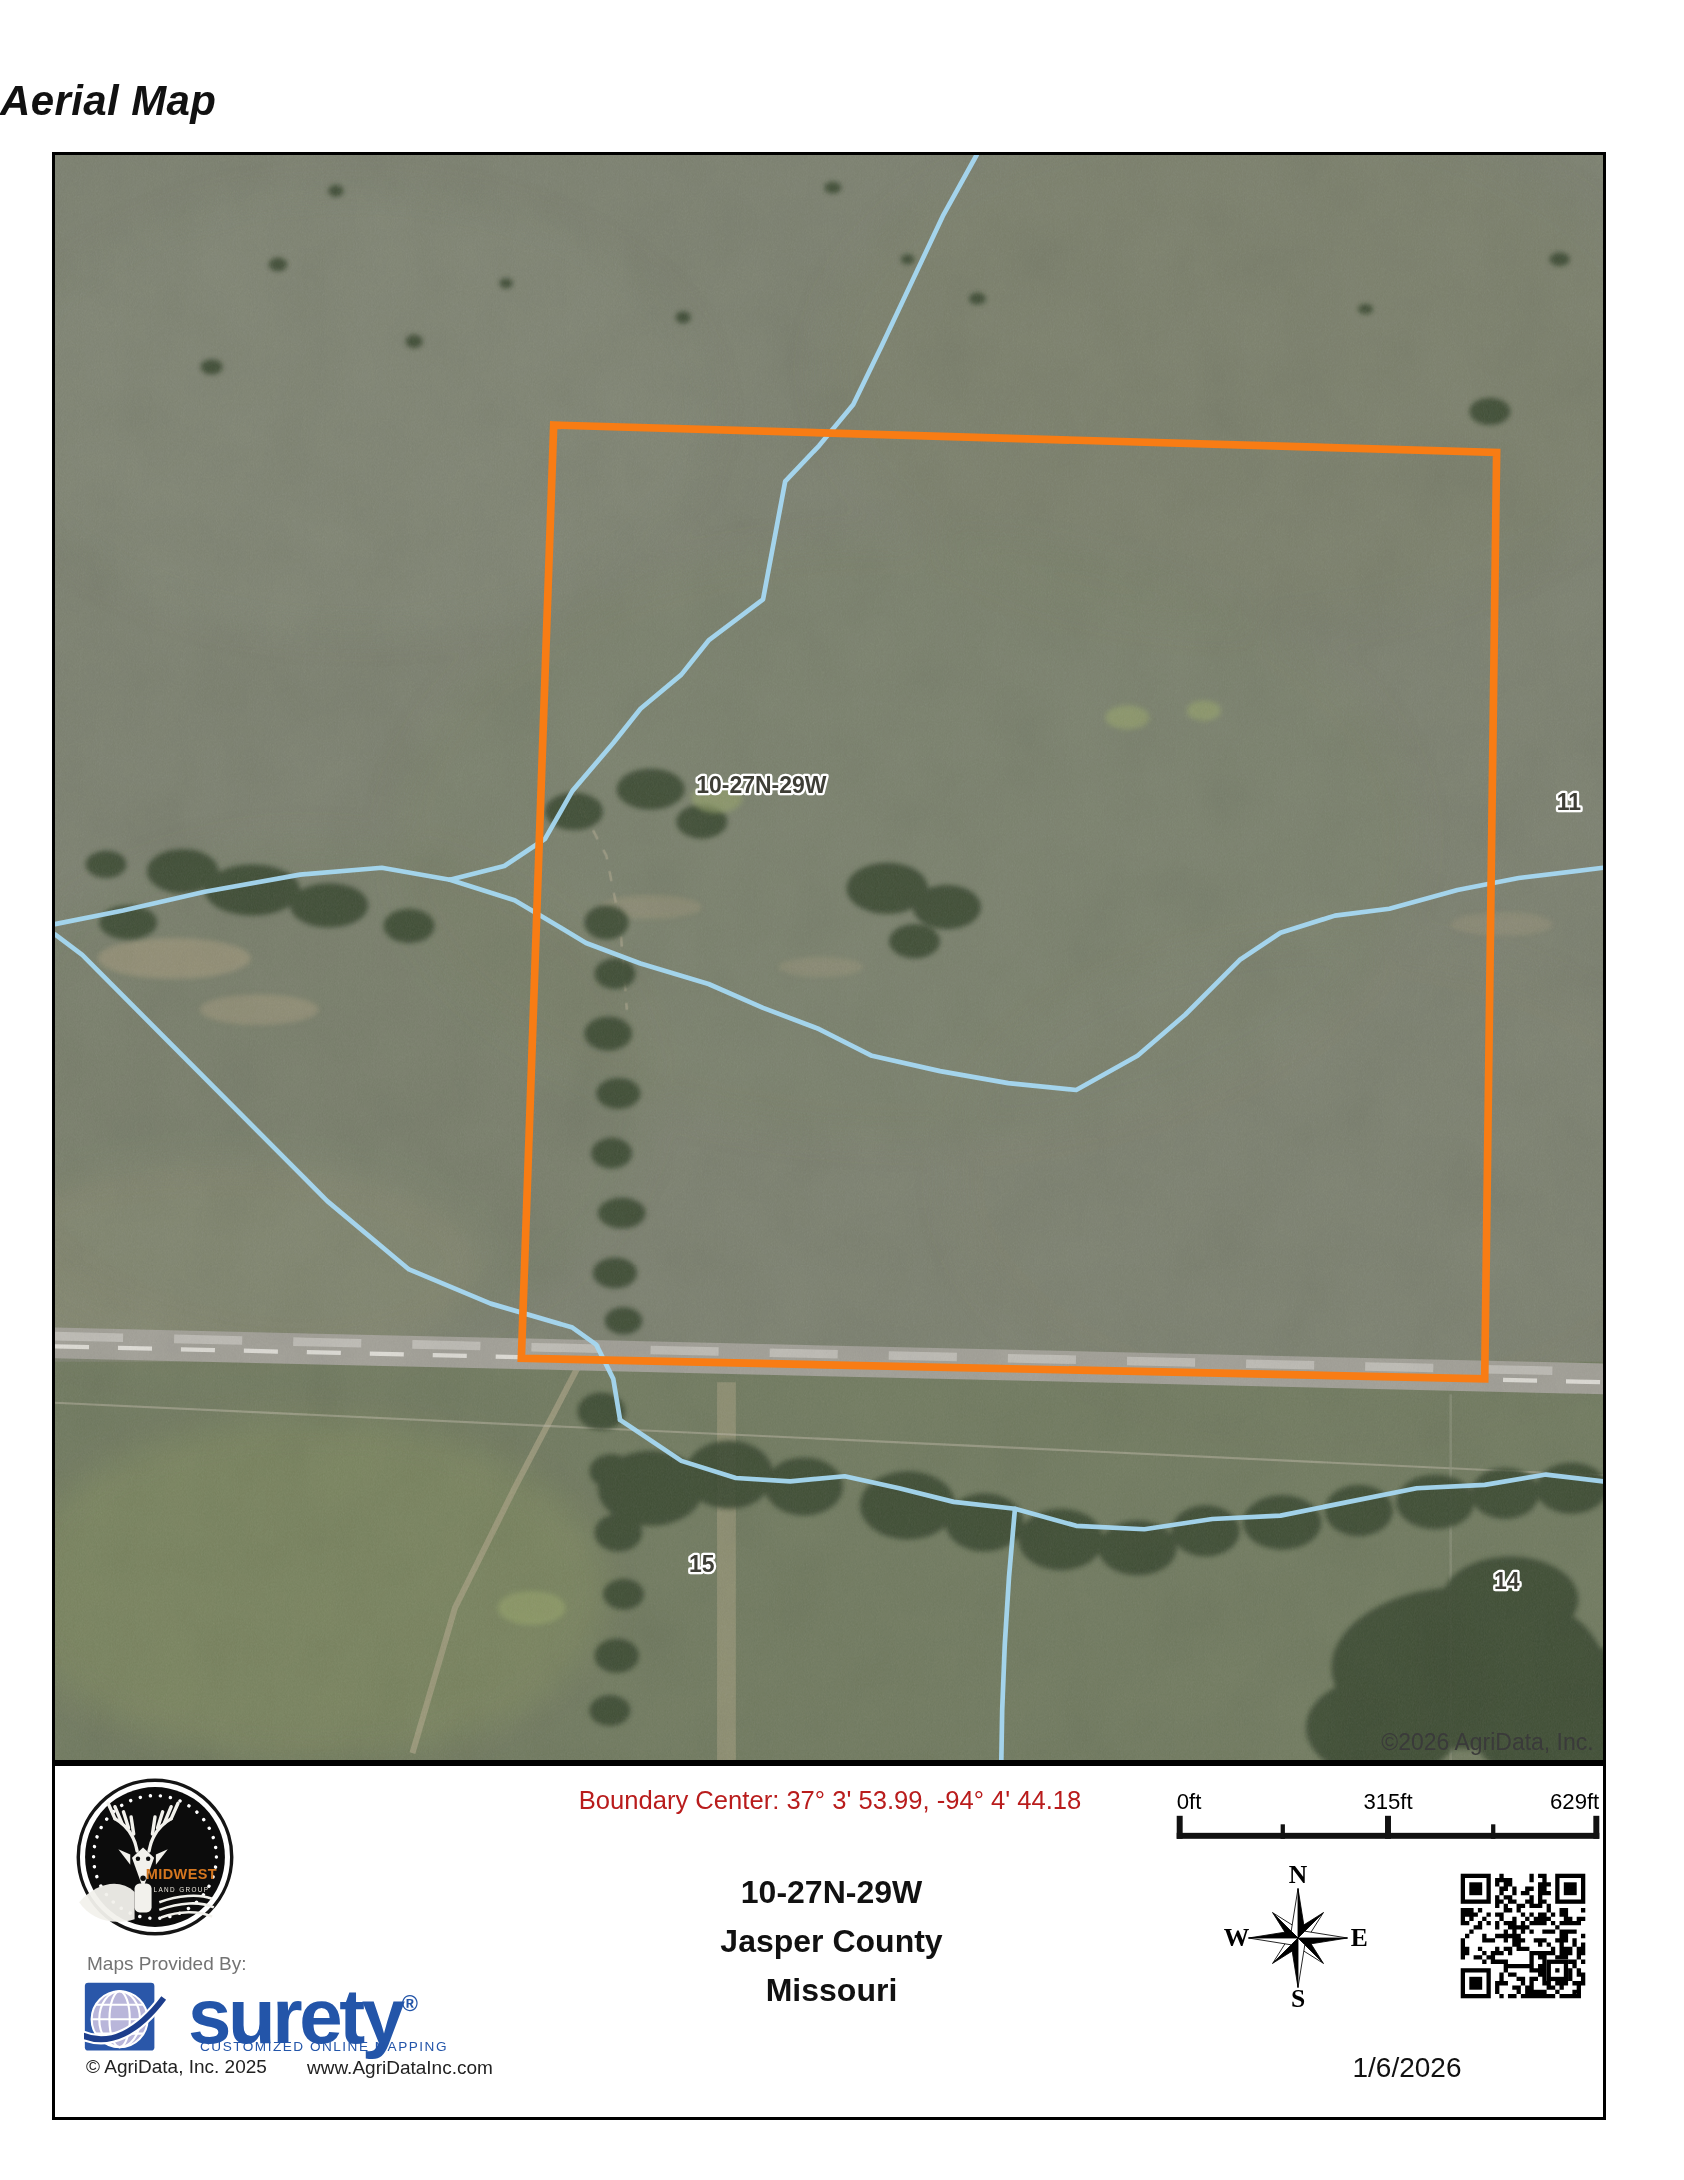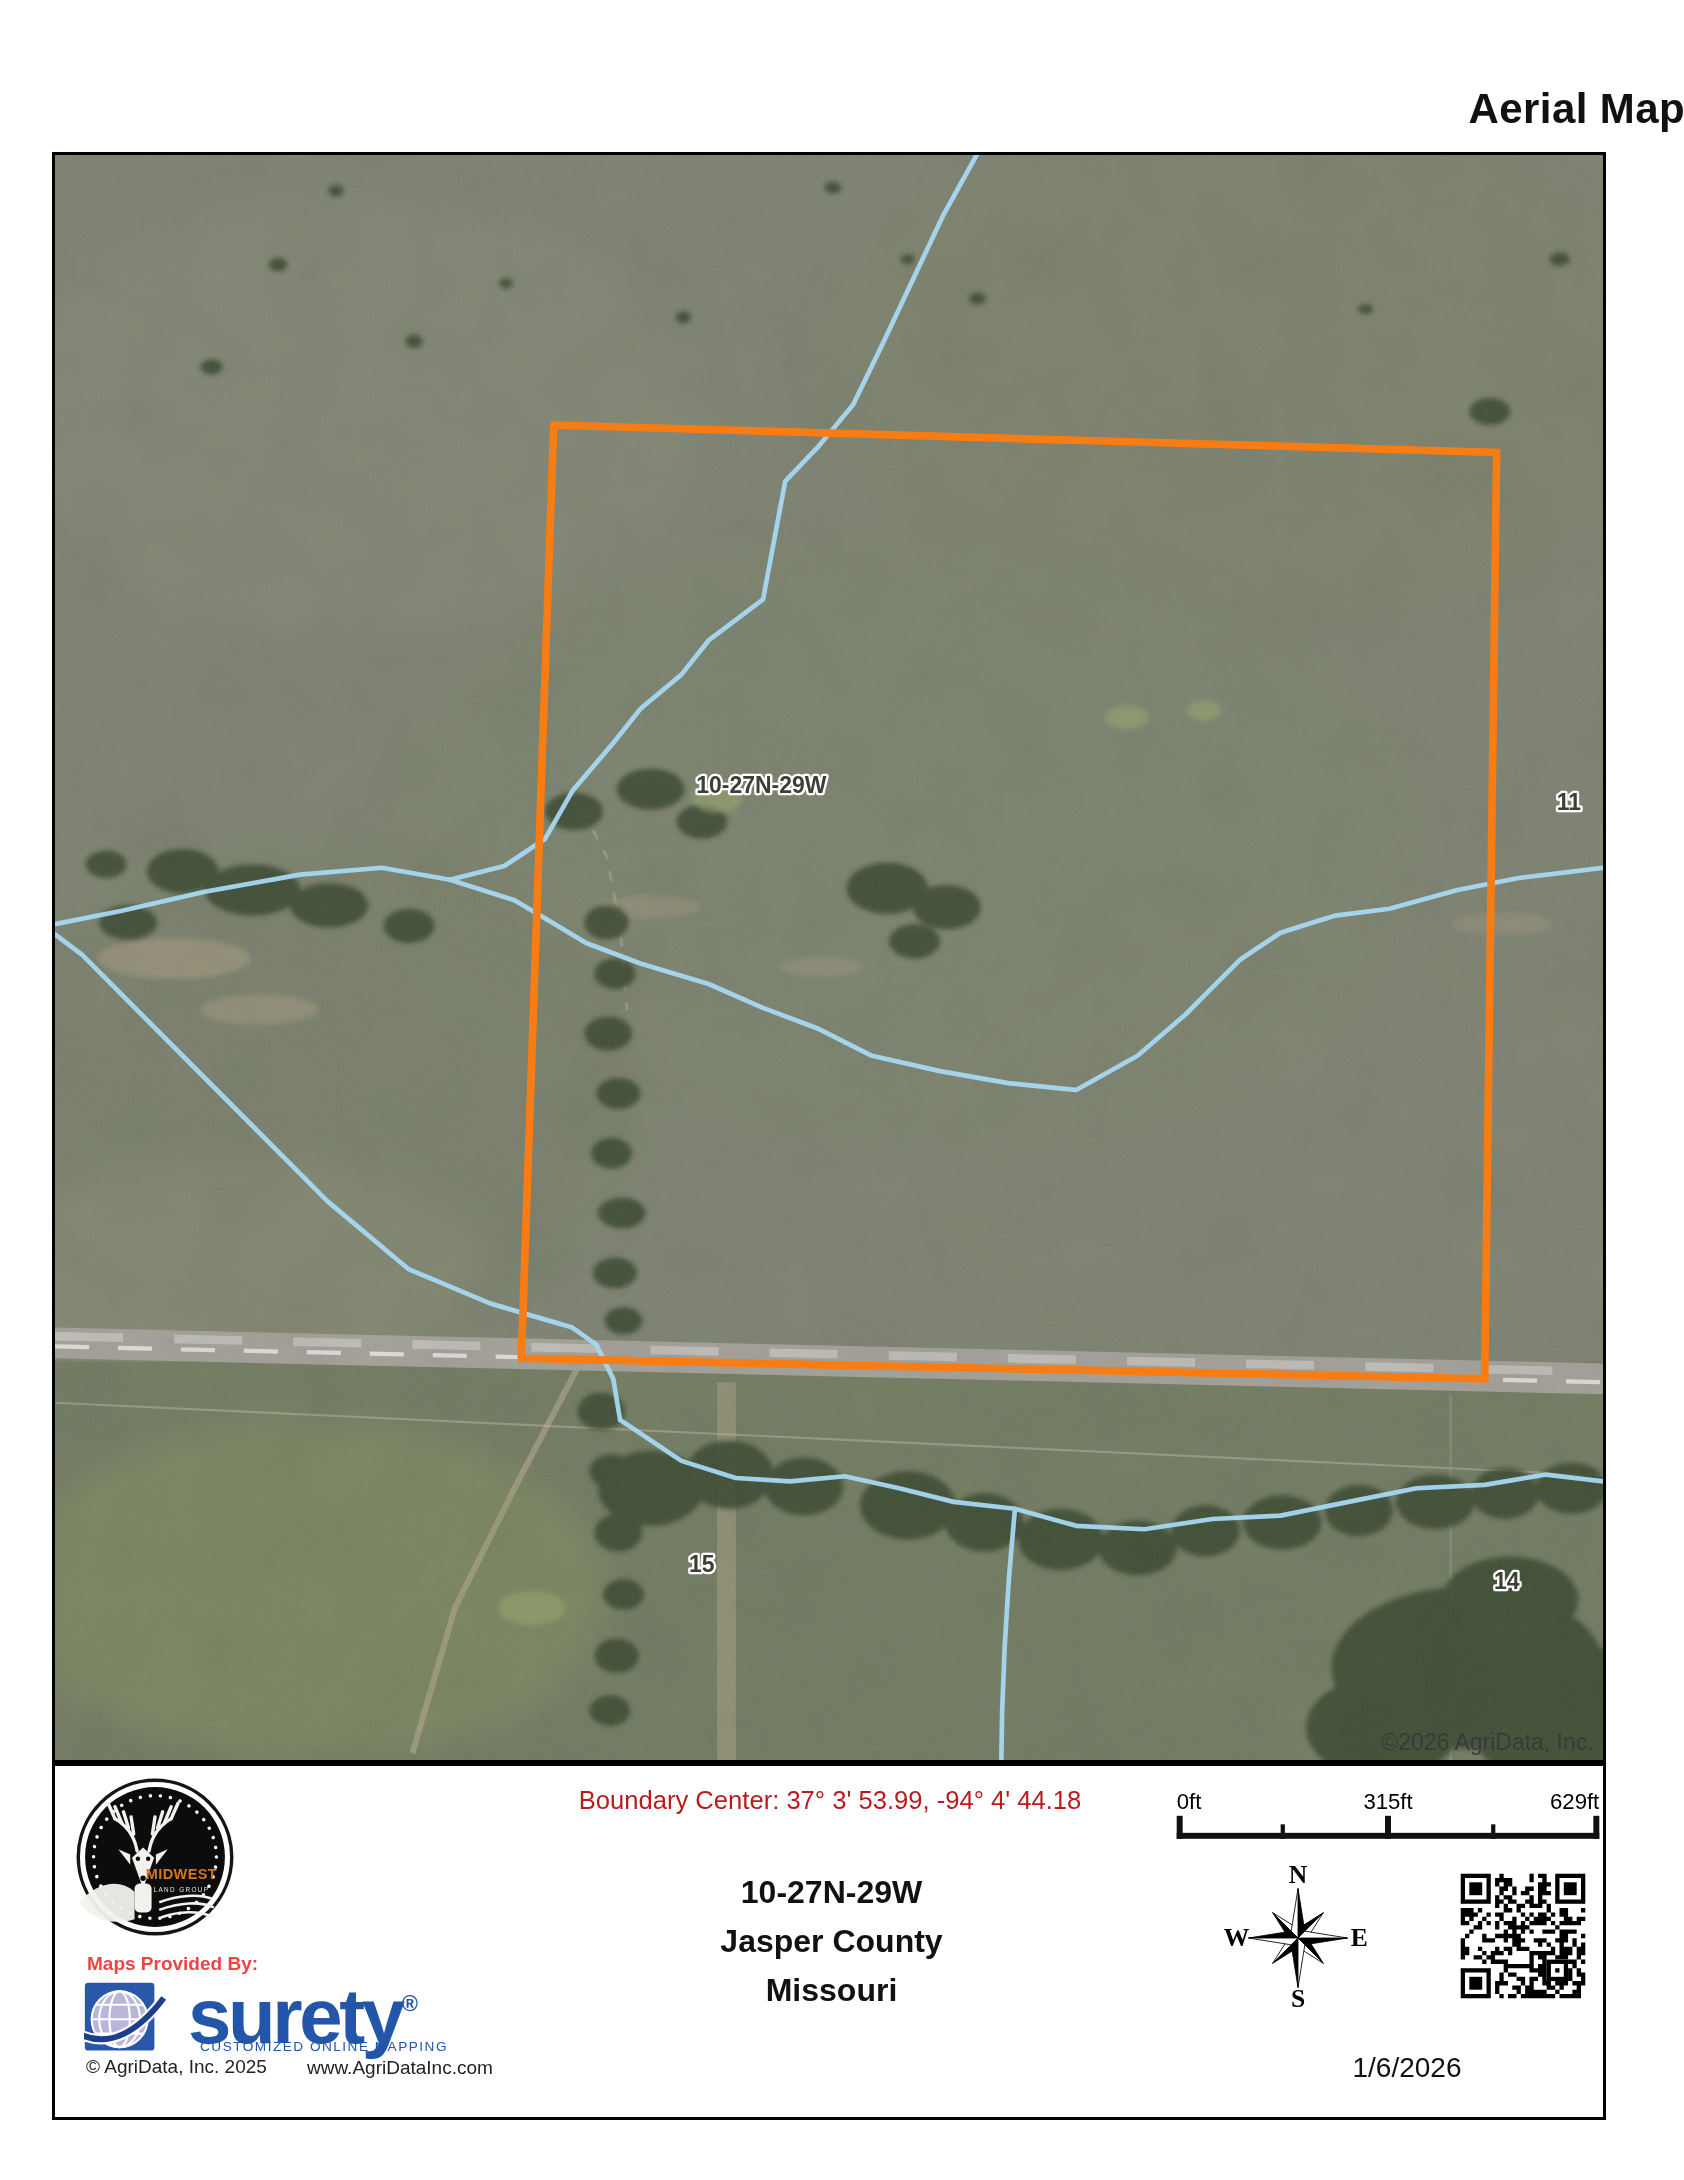--- a/index.html
+++ b/index.html
@@ -1,29 +1,29 @@
 <!DOCTYPE html>
 <html style="font-size:13.6px"><head>
 <meta charset="utf-8">
 <style>
   html,body{margin:0;padding:0;background:#fff;}
   .page{position:relative;width:1685px;height:2181px;background:#fff;
         font-family:"Liberation Sans", sans-serif;color:#111;overflow:hidden;}
-  .title{position:absolute;top:85px;left:0;width:100%;text-align:right;
-         font-size:42px;font-weight:bold;letter-spacing:0.4px;}
+  .title{position:absolute;top:77px;left:0;width:100%;text-align:left;
+         font-size:42px;font-weight:bold;letter-spacing:0.4px;font-style:italic;}
   .map-panel{position:absolute;left:52px;top:152px;width:1548px;height:1605px;
              border:3.4px solid #000;background:#7d8270;}
   .map-panel svg{display:block;width:100%;height:100%;}
   .footer-panel{position:absolute;left:52px;top:1763px;width:1548px;height:351px;
                 border:3.4px solid #000;background:#fff;}
   .fabs{position:absolute;}
   .boundary-center{left:366px;top:20.4px;width:818px;text-align:center;font-size:25.6px;color:#b91c1c;}
   .loc-block{left:606px;top:102px;width:341px;text-align:center;font-weight:bold;}
   .loc-block div{line-height:49px;font-size:32px;}
-  .maps-by{left:32px;top:187px;font-size:19px;color:#ef4444;font-weight:bold;}
+  .maps-by{left:32px;top:187px;font-size:19px;color:#737373;}
   .surety-wrap{left:29px;top:210px;width:443px;height:85px;padding-left:38px;}
   .surety-text{position:absolute;left:104px;top:-15.3px;font-size:78px;font-weight:bold;
                letter-spacing:-3.4px;color:#2355a9;line-height:85px;}
   .surety-reg{font-size:22px;letter-spacing:0;vertical-align:32px;}
   .surety-tag{position:absolute;left:116px;top:63px;font-size:13.6px;font-weight:normal;
               letter-spacing:1.5px;color:#2355a9;white-space:nowrap;}
   .agridata-copy{left:31px;top:290px;font-size:19px;color:#222;}
   .agridata-web{left:252px;top:291px;font-size:19px;color:#222;}
   .datebox{left:1267px;top:286px;width:170px;text-align:center;font-size:28px;color:#111;}
   .scalebar{left:1120px;top:24px;}

